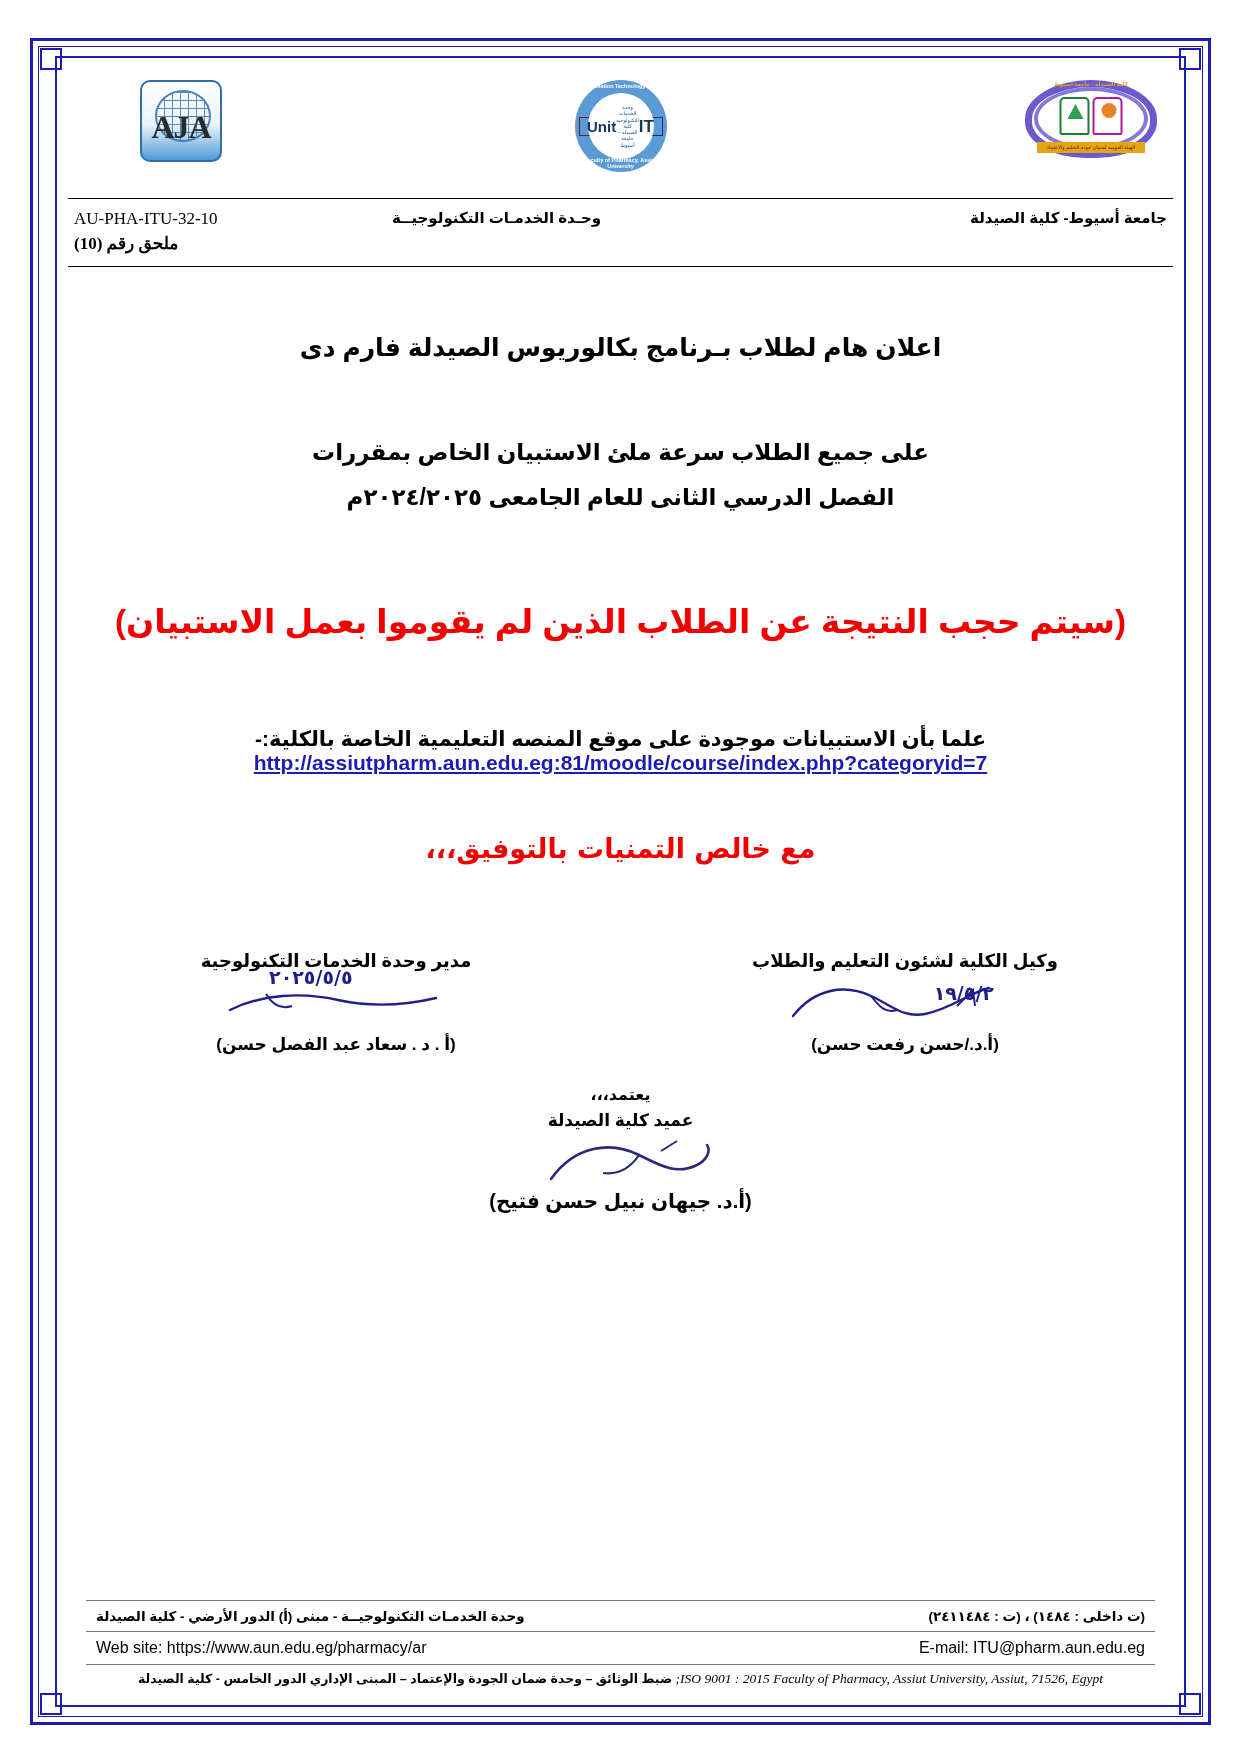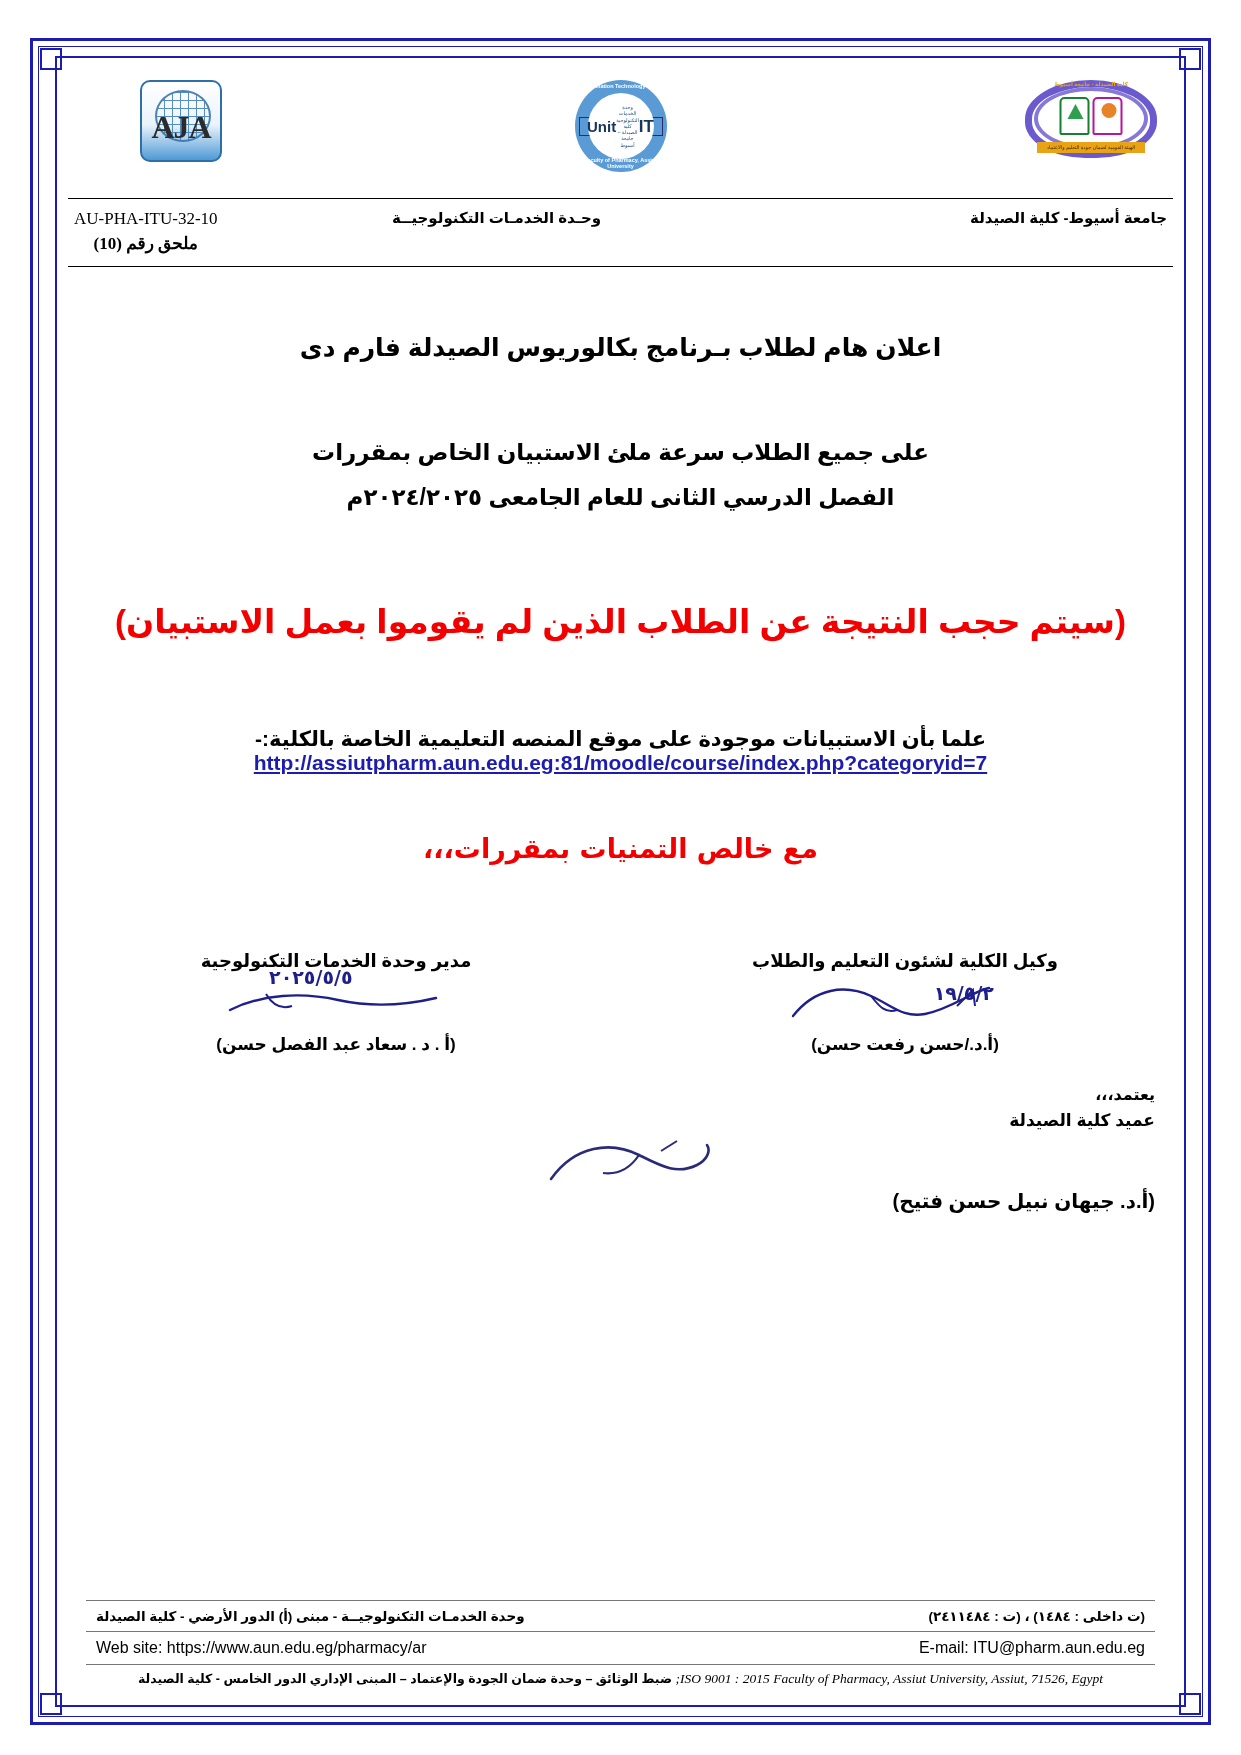--- a/index.html
+++ b/index.html
@@ -179,21 +179,21 @@
     font-weight: bold;
   }
   .meta-left {
     direction: ltr;
     text-align: left;
     font-family: "Liberation Serif", serif;
     font-size: 17px;
     font-weight: normal;
     line-height: 1.45;
   }
-  .meta-left .code2 { font-weight: bold; text-align: center; display:block; }
+  .meta-left .code2 { font-weight: bold; text-align: left; display:block; }
   .meta-center, .meta-right { font-size: 15px; line-height: 1.4; }
   .meta-sep { font-size: 16px; color: #333; padding: 0 10px; }
 
   
   .body-area { padding: 0 18px; text-align: center; }
 
   .announce-title {
     margin-top: 66px;
     font-size: 25px;
     font-weight: bold;
@@ -262,21 +262,21 @@
   }
   .dateink {
     position: absolute; left: 50%; top: -4px;
     transform: translateX(-50%);
     color: #1f1f8c; font-size: 19px; font-weight: bold;
     font-family: "DejaVu Sans", sans-serif;
   }
 
   .dean-block {
     margin-top: 30px;
-    text-align: right;
+    text-align: center;
     position: relative;
   }
   .dean-approve { font-size: 16px; font-weight: bold; }
   .dean-title   { font-size: 17px; font-weight: bold; margin-top: 6px; }
   .dean-space   { height: 58px; position: relative; }
   .dean-name    { font-size: 20px; font-weight: bold; }
 
   
   .footer {
     position: absolute;
@@ -375,21 +375,21 @@
       <div>على جميع الطلاب سرعة ملئ الاستبيان الخاص بمقررات</div>
       <div>الفصل الدرسي الثانى للعام الجامعى ٢٠٢٤/٢٠٢٥م</div>
     </div>
 
     <div class="warning">(سيتم حجب النتيجة عن الطلاب الذين لم يقوموا بعمل الاستبيان)</div>
 
     <div class="note">علما بأن الاستبيانات موجودة على موقع المنصه التعليمية الخاصة بالكلية:-</div>
 
     <a class="link" href="#">http://assiutpharm.aun.edu.eg:81/moodle/course/index.php?categoryid=7</a>
 
-    <div class="wishes">مع خالص التمنيات بمقررات،،،</div>
+    <div class="wishes">مع خالص التمنيات بالتوفيق،،،</div>
 
     
     <div class="sig-row">
 
       <div class="sig-block">
         <div class="sig-title">وكيل الكلية لشئون التعليم والطلاب</div>
         <div class="sig-space">
           <svg class="scribble" viewBox="0 0 260 56">
             <path d="M18 40 C40 12, 70 8, 96 20 C118 30, 128 42, 150 38 C176 33, 196 16, 214 12" fill="none" stroke="#1f1f8c" stroke-width="2.4" stroke-linecap="round"></path>
             <path d="M96 20 C104 30, 110 38, 122 34" fill="none" stroke="#1f1f8c" stroke-width="2"></path>

